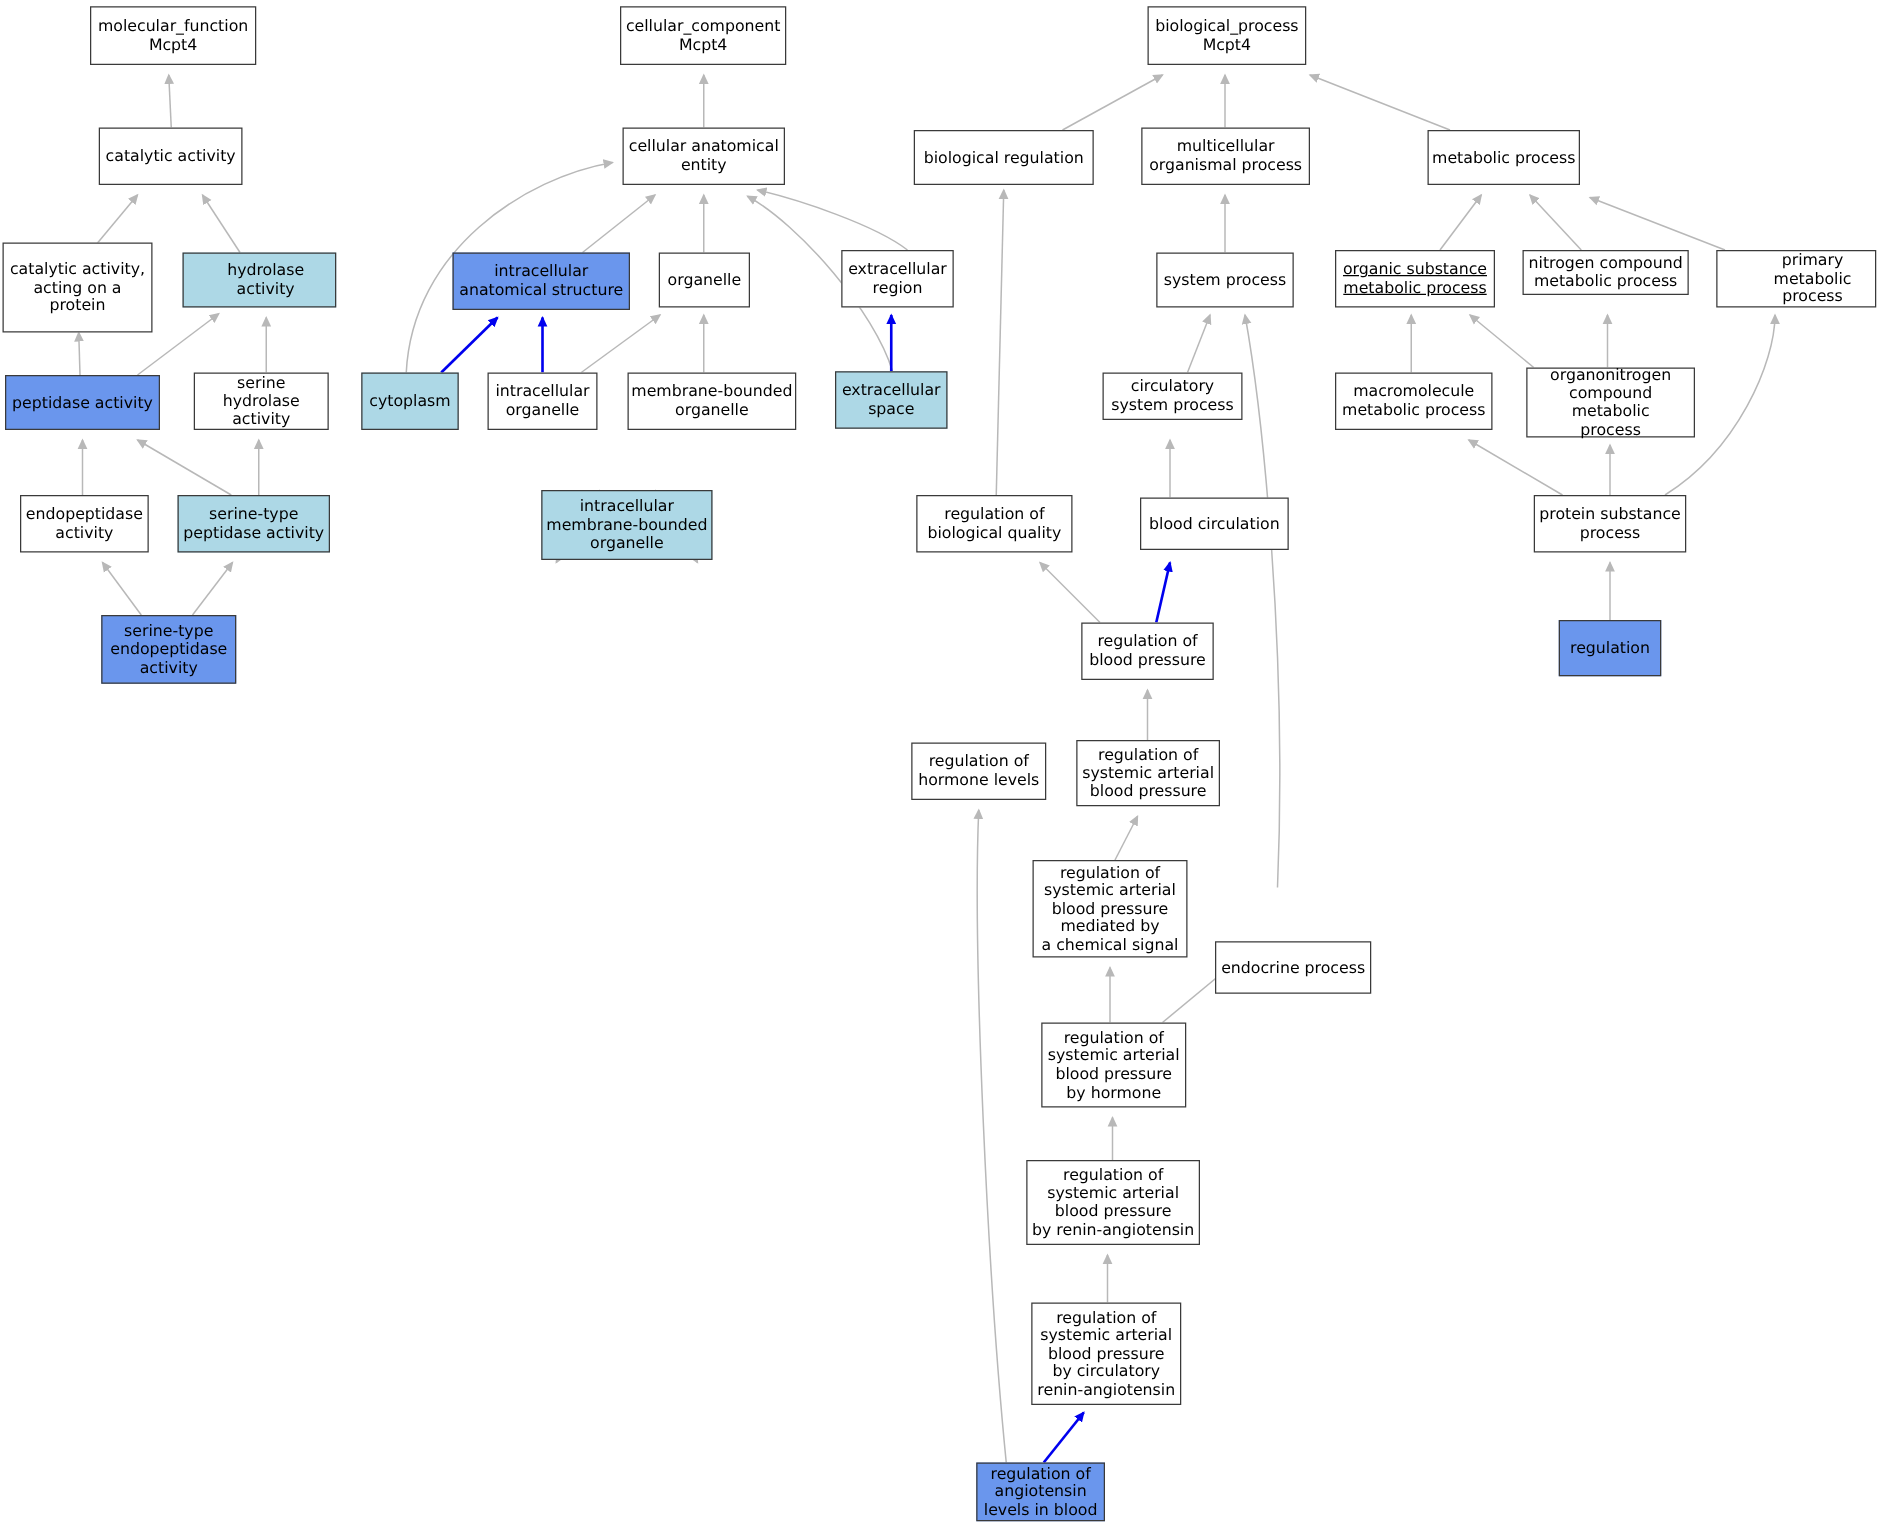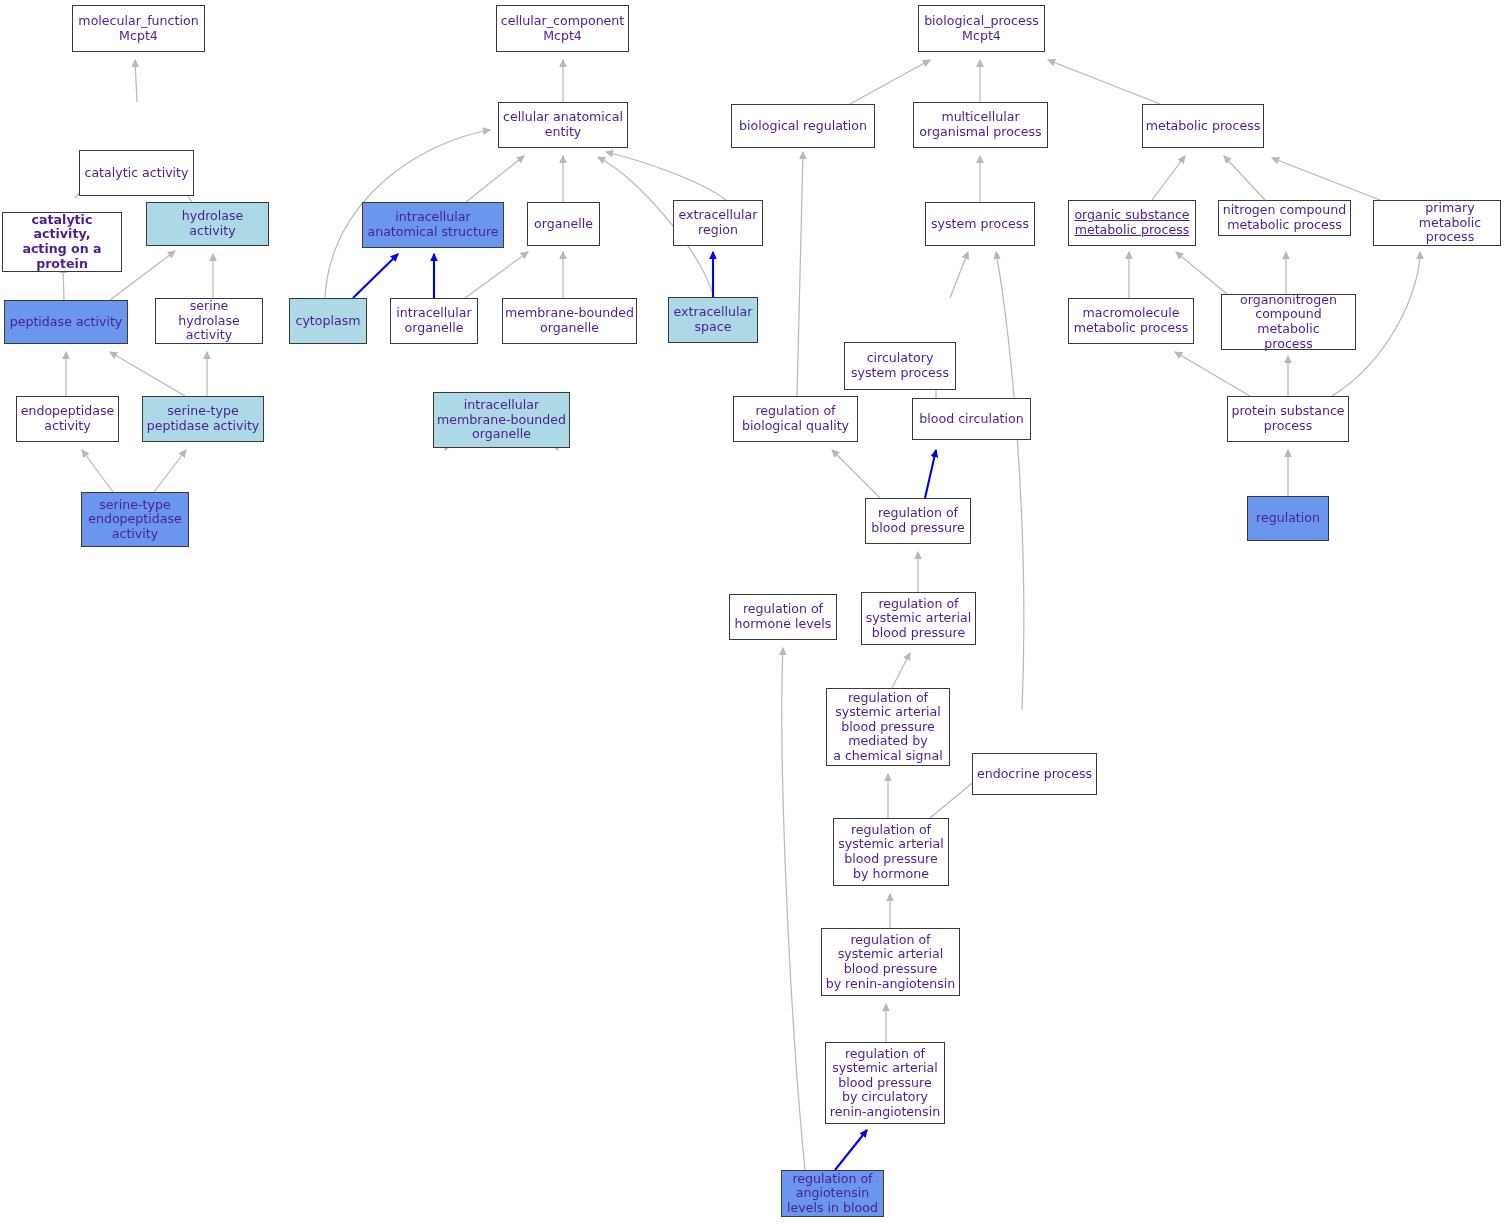--- a/index.html
+++ b/index.html
@@ -10,21 +10,21 @@
     position:absolute;
     box-sizing:border-box;
     border:1.4px solid #3a3a3a;
     background:#ffffff;
     display:flex;
     align-items:center;
     justify-content:center;
     text-align:center;
     font-size:12.6px;
     line-height:14.6px;
-    color:#4c1d95;
+    color:#000000;
     white-space:pre-line;
     padding:0 2px;
     z-index:2;
   }
   .node.light{background:#ADD8E6;}
   .node.dark{background:#6A96ED;}
 </style>
 </head>
 <body>
 
@@ -93,28 +93,28 @@
         <path d="M805,1170 C790,1020 778,760 783,648" fill="none" stroke="#b8b8b8" stroke-width="1.2" marker-end="url(#ah-gray)"></path>
       </g>
   </svg>
   <div id="node-layer">
       <div class="node" style="left: 72px; top: 5px; width: 133px; height: 47px;">molecular_function
 Mcpt4</div>
       <div class="node" style="left: 496px; top: 5px; width: 133px; height: 47px;">cellular_component
 Mcpt4</div>
       <div class="node" style="left: 918px; top: 5px; width: 127px; height: 47px;">biological_process
 Mcpt4</div>
-      <div class="node" style="left: 79px; top: 102px; width: 115px; height: 46px; margin-top: 48px;">catalytic activity</div>
+      <div class="node" style="left: 79px; top: 102px; width: 115px; height: 46px;">catalytic activity</div>
       <div class="node" style="left: 498px; top: 102px; width: 130px; height: 46px;">cellular anatomical
 entity</div>
       <div class="node" style="left: 731px; top: 104px; width: 144px; height: 44px;">biological regulation</div>
       <div class="node" style="left: 913px; top: 102px; width: 135px; height: 46px;">multicellular
 organismal process</div>
       <div class="node" style="left: 1142px; top: 104px; width: 122px; height: 44px;">metabolic process</div>
-      <div class="node" style="left: 2px; top: 212px; width: 120px; height: 60px; font-weight: bold;">catalytic activity,
+      <div class="node" style="left: 2px; top: 194px; width: 120px; height: 72px;">catalytic activity,
 acting on a
 protein</div>
       <div class="node light" style="left: 146px; top: 202px; width: 123px; height: 44px; padding-left: 12px;">hydrolase activity</div>
       <div class="node dark" style="left: 362px; top: 202px; width: 142px; height: 46px;">intracellular
 anatomical structure</div>
       <div class="node" style="left: 527px; top: 202px; width: 73px; height: 44px;">organelle</div>
       <div class="node" style="left: 673px; top: 200px; width: 90px; height: 46px;">extracellular
 region</div>
       <div class="node" style="left: 925px; top: 202px; width: 110px; height: 44px;">system process</div>
       <div class="node" style="left: 1068px; top: 200px; width: 128px; height: 46px; text-decoration: underline;">organic substance
@@ -126,21 +126,21 @@
       <div class="node dark" style="left: 4px; top: 300px; width: 124px; height: 44px;">peptidase activity</div>
       <div class="node" style="left: 155px; top: 298px; width: 108px; height: 46px;">serine hydrolase
 activity</div>
       <div class="node light" style="left: 289px; top: 298px; width: 78px; height: 46px;">cytoplasm</div>
       <div class="node" style="left: 390px; top: 298px; width: 88px; height: 46px;">intracellular
 organelle</div>
       <div class="node" style="left: 502px; top: 298px; width: 135px; height: 46px;">membrane-bounded
 organelle</div>
       <div class="node light" style="left: 668px; top: 297px; width: 90px; height: 46px;">extracellular
 space</div>
-      <div class="node" style="left: 844px; top: 298px; width: 112px; height: 48px; margin-top: 44px;">circulatory
+      <div class="node" style="left: 882px; top: 298px; width: 112px; height: 38px;">circulatory
 system process</div>
       <div class="node" style="left: 1068px; top: 298px; width: 126px; height: 46px;">macromolecule
 metabolic process</div>
       <div class="node" style="left: 1221px; top: 294px; width: 135px; height: 56px;">organonitrogen
 compound metabolic
 process</div>
       <div class="node" style="left: 16px; top: 396px; width: 103px; height: 46px;">endopeptidase
 activity</div>
       <div class="node light" style="left: 142px; top: 396px; width: 122px; height: 46px;">serine-type
 peptidase activity</div>

